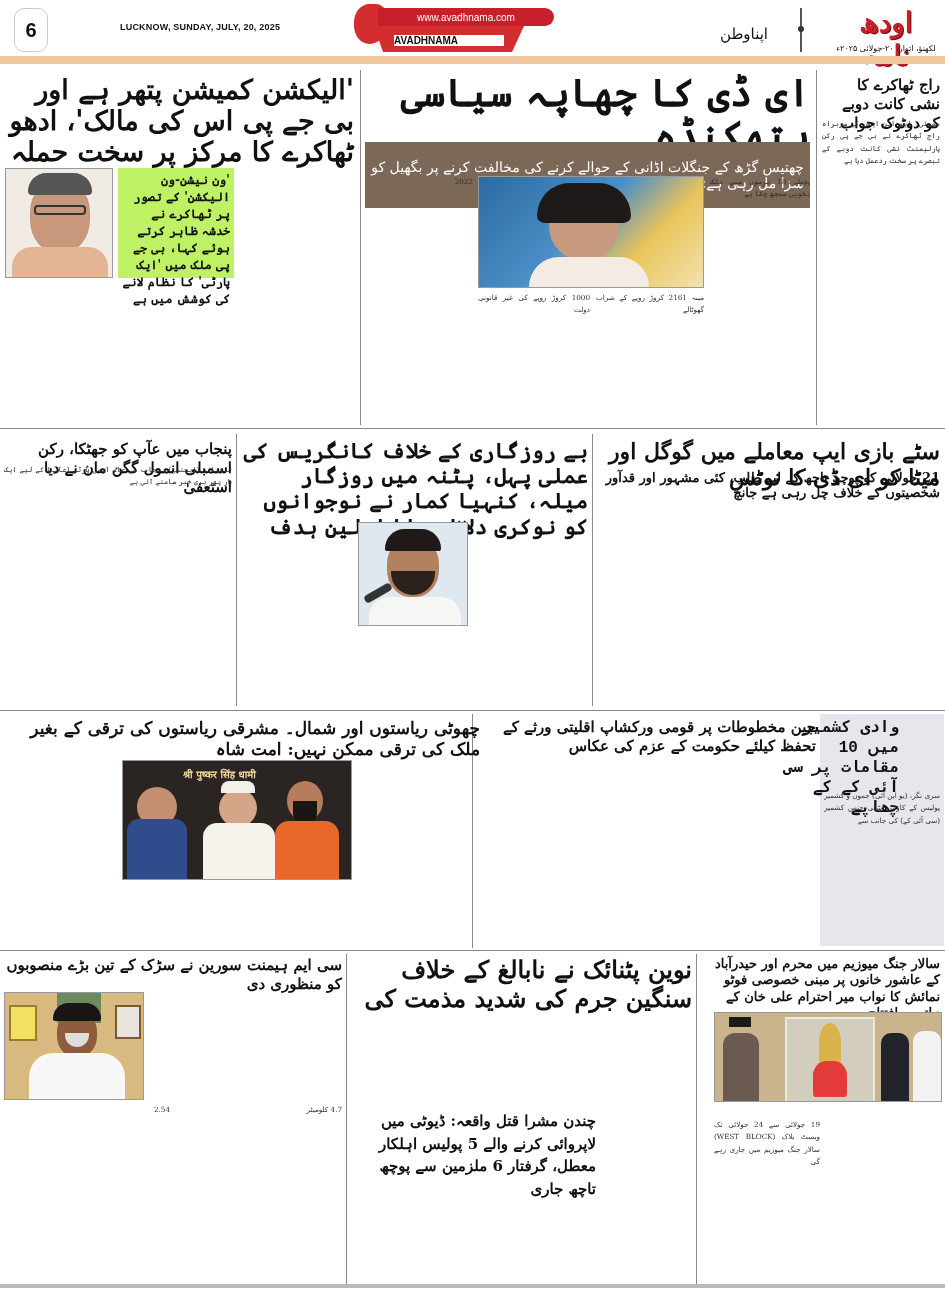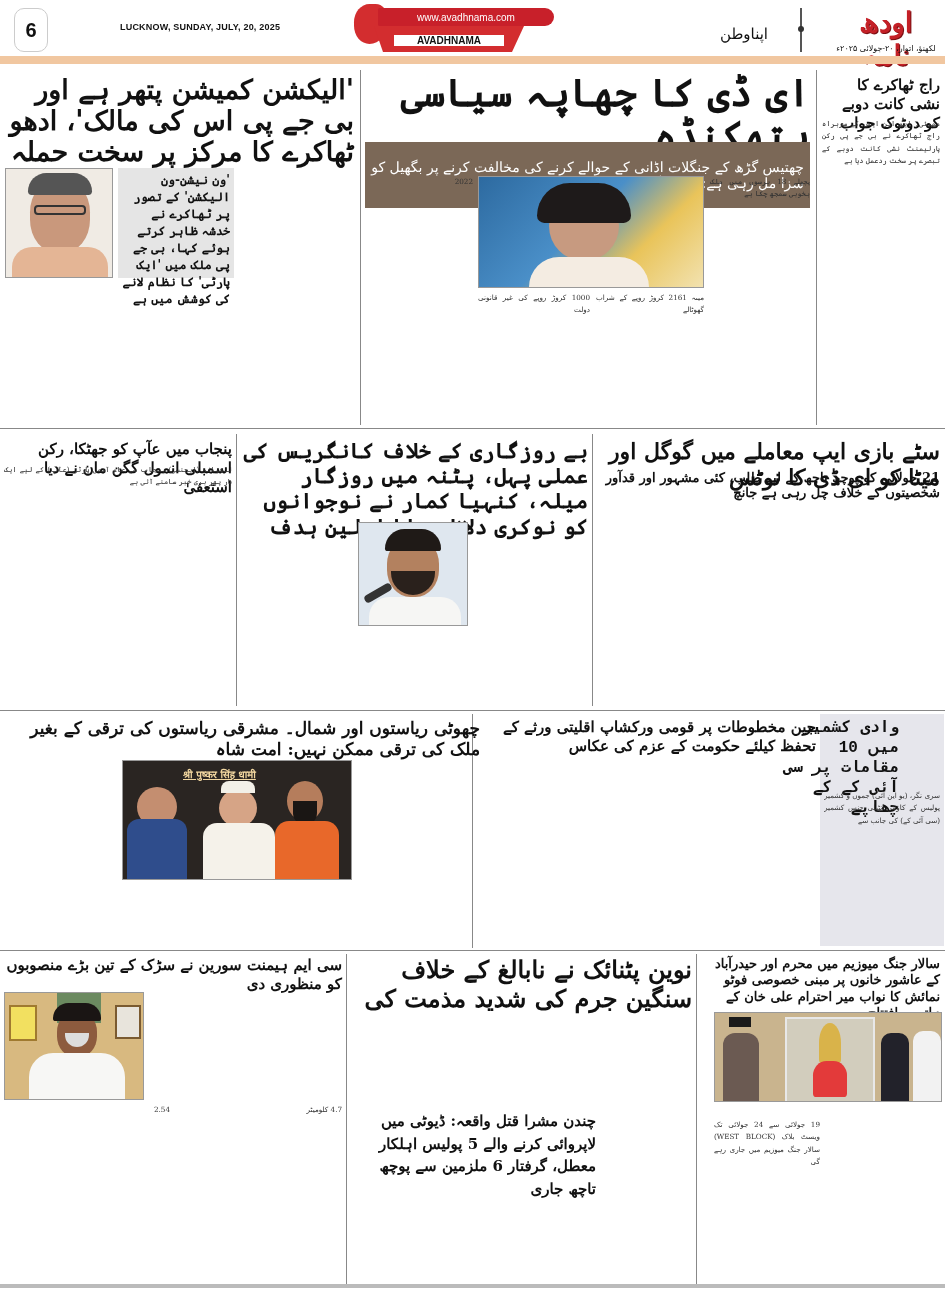--- a/index.html
+++ b/index.html
@@ -8,39 +8,39 @@
   .abs { position: absolute; }
   .rtl { direction: rtl; text-align: right; }
   .ur { font-family: "DejaVu Serif", serif; }
   
   .masthead { left:0; top:0; width:945px; height:66px; }
   .pagenum { left:14px; top:8px; width:34px; height:44px; border:1px solid #ccc; border-radius:10px 10px 10px 10px; font: bold 20px "Liberation Sans", sans-serif; display:flex; align-items:center; justify-content:center; }
   .dateline { left:120px; top:22px; font: bold 9px "Liberation Sans", sans-serif; letter-spacing:0.2px; }
   .banner { left:354px; top:4px; width:200px; height:48px; }
   .banner-red { position:absolute; left:24px; top:4px; width:176px; height:18px; background:#c8202a; border-radius:2px 12px 12px 2px; color:#fff; font: 10px "Liberation Sans", sans-serif; display:flex; align-items:center; justify-content:center; }
   .banner-lower { position:absolute; left:20px; top:22px; width:150px; height:26px; background:#d32d2f; clip-path: polygon(0 0,100% 0,92% 100%,6% 100%); }
-  .banner-name { position:absolute; left:40px; top:31px; width:110px; text-align:center; font: bold 10px "Liberation Sans", sans-serif; color:#111; background:#fff; }
+  .banner-name { position:absolute; left:40px; top:31px; width:110px; text-align:left; font: bold 10px "Liberation Sans", sans-serif; color:#111; background:#fff; }
   .banner-hand { position:absolute; left:0; top:0; width:34px; height:40px; background:#d32d2f; border-radius:50% 40% 60% 50%; }
   .section-name { left:720px; top:25px; font-size:15px; }
   .vrule { background:#555; }
   .logo { left:832px; top:6px; width:108px; height:34px; color:#c42027; font: bold 28px "DejaVu Serif", serif; text-align:center; text-shadow: 1px 1px 0 #7a0f13; }
   .logo-date { left:832px; top:44px; width:108px; font-size:8px; text-align:center; }
   .orange-band { left:0; top:56px; width:945px; height:8px; background:#f1c7a0; }
   
   .h-xl { font-weight:bold; font-size:40px; line-height:1.1; }
   .h-l { font-weight:bold; font-size:30px; line-height:1.15; }
   .h-m { font-weight:bold; font-size:22px; line-height:1.2; }
   .h-s { font-weight:bold; font-size:17px; line-height:1.25; }
   .strap { background:#7b6857; color:#fff; font-size:14px; padding:17px 6px; }
   
   .txt { font-size:7.2px; line-height:12.4px; color:#333; overflow:hidden; direction:rtl; text-align:justify; }
   .photo { overflow:hidden; border:1px solid #999; }
   .rule-h { background:#888; height:1px; }
   .rule-v { background:#888; width:1px; }
-  .quote-box { background:#e5e5e5; }
+  .quote-box { background:#bef264; }
   .side-box { background:#e6e6ec; }
 </style>
 </head>
 <body>
 
 <div class="abs masthead">
   <div class="abs pagenum">6</div>
   <div class="abs dateline">LUCKNOW, SUNDAY, JULY, 20, 2025</div>
   <div class="abs banner">
     <div class="banner-hand"></div>
@@ -114,21 +114,21 @@
 <div class="abs side-box" style="left:820px;top:714px;width:124px;height:232px;"></div>
 <div class="abs rtl ur h-s" style="left:783px;top:718px;width:116px;font-size:16px;font-family:Liberation Mono, monospace;">وادی کشمیر میں 10 مقامات پر سی آئی کے کے چھاپے</div>
 <div class="abs txt ur" style="left:824px;top:790px;width:116px;height:150px;">سری نگر، (یو این آئی) جموں و کشمیر پولیس کے کاؤنٹر انٹیلی جنس کشمیر (سی آئی کے) کی جانب سے</div>
 
 <div class="abs rtl ur h-s" style="left:478px;top:718px;width:338px;font-size:15px;">جین مخطوطات پر قومی ورکشاپ اقلیتی ورثے کے تحفظ کیلئے حکومت کے عزم کی عکاس</div>
 <div class="abs txt ur" style="left:478px;top:744px;width:338px;height:200px;"></div>
 <div class="abs rule-v" style="left:472px;top:714px;height:234px;"></div>
 
 <div class="abs rtl ur h-s" style="left:16px;top:718px;width:464px;font-size:17px;">چھوٹی ریاستوں اور شمال۔ مشرقی ریاستوں کی ترقی کے بغیر ملک کی ترقی ممکن نہیں: امت شاہ</div>
 <div class="abs photo" style="left:122px;top:760px;width:230px;height:120px;background:#2a2522;">
-  <div class="abs" style="left:60px;top:6px;font-size:10px;color:#f2d7a0;font-weight:bold;text-decoration:underline;">श्री पुष्कर सिंह धामी</div>
+  <div class="abs" style="left:60px;top:6px;font-size:10px;color:#f2d7a0;font-weight:bold;">श्री पुष्कर सिंह धामी</div>
   <div style="position:absolute;left:14px;top:26px;width:40px;height:40px;border-radius:50%;background:#c48e70;"></div>
   <div style="position:absolute;left:4px;top:58px;width:60px;height:64px;background:#2f4d8c;border-radius:12px 12px 0 0;"></div>
   <div style="position:absolute;left:96px;top:28px;width:38px;height:38px;border-radius:50%;background:#d6a486;"></div>
   <div style="position:absolute;left:98px;top:20px;width:34px;height:12px;background:#f2f0e8;border-radius:8px 8px 0 0;"></div>
   <div style="position:absolute;left:80px;top:62px;width:72px;height:60px;background:#f5f2ea;border-radius:14px 14px 0 0;"></div>
   <div style="position:absolute;left:164px;top:20px;width:36px;height:40px;border-radius:50%;background:#b57d5c;"></div>
   <div style="position:absolute;left:170px;top:40px;width:24px;height:24px;background:#1a1614;border-radius:0 0 12px 12px;"></div>
   <div style="position:absolute;left:152px;top:60px;width:64px;height:62px;background:#e8682a;border-radius:14px 14px 0 0;"></div>
 </div>
 <div class="abs txt ur" style="left:356px;top:760px;width:112px;height:184px;"></div>

